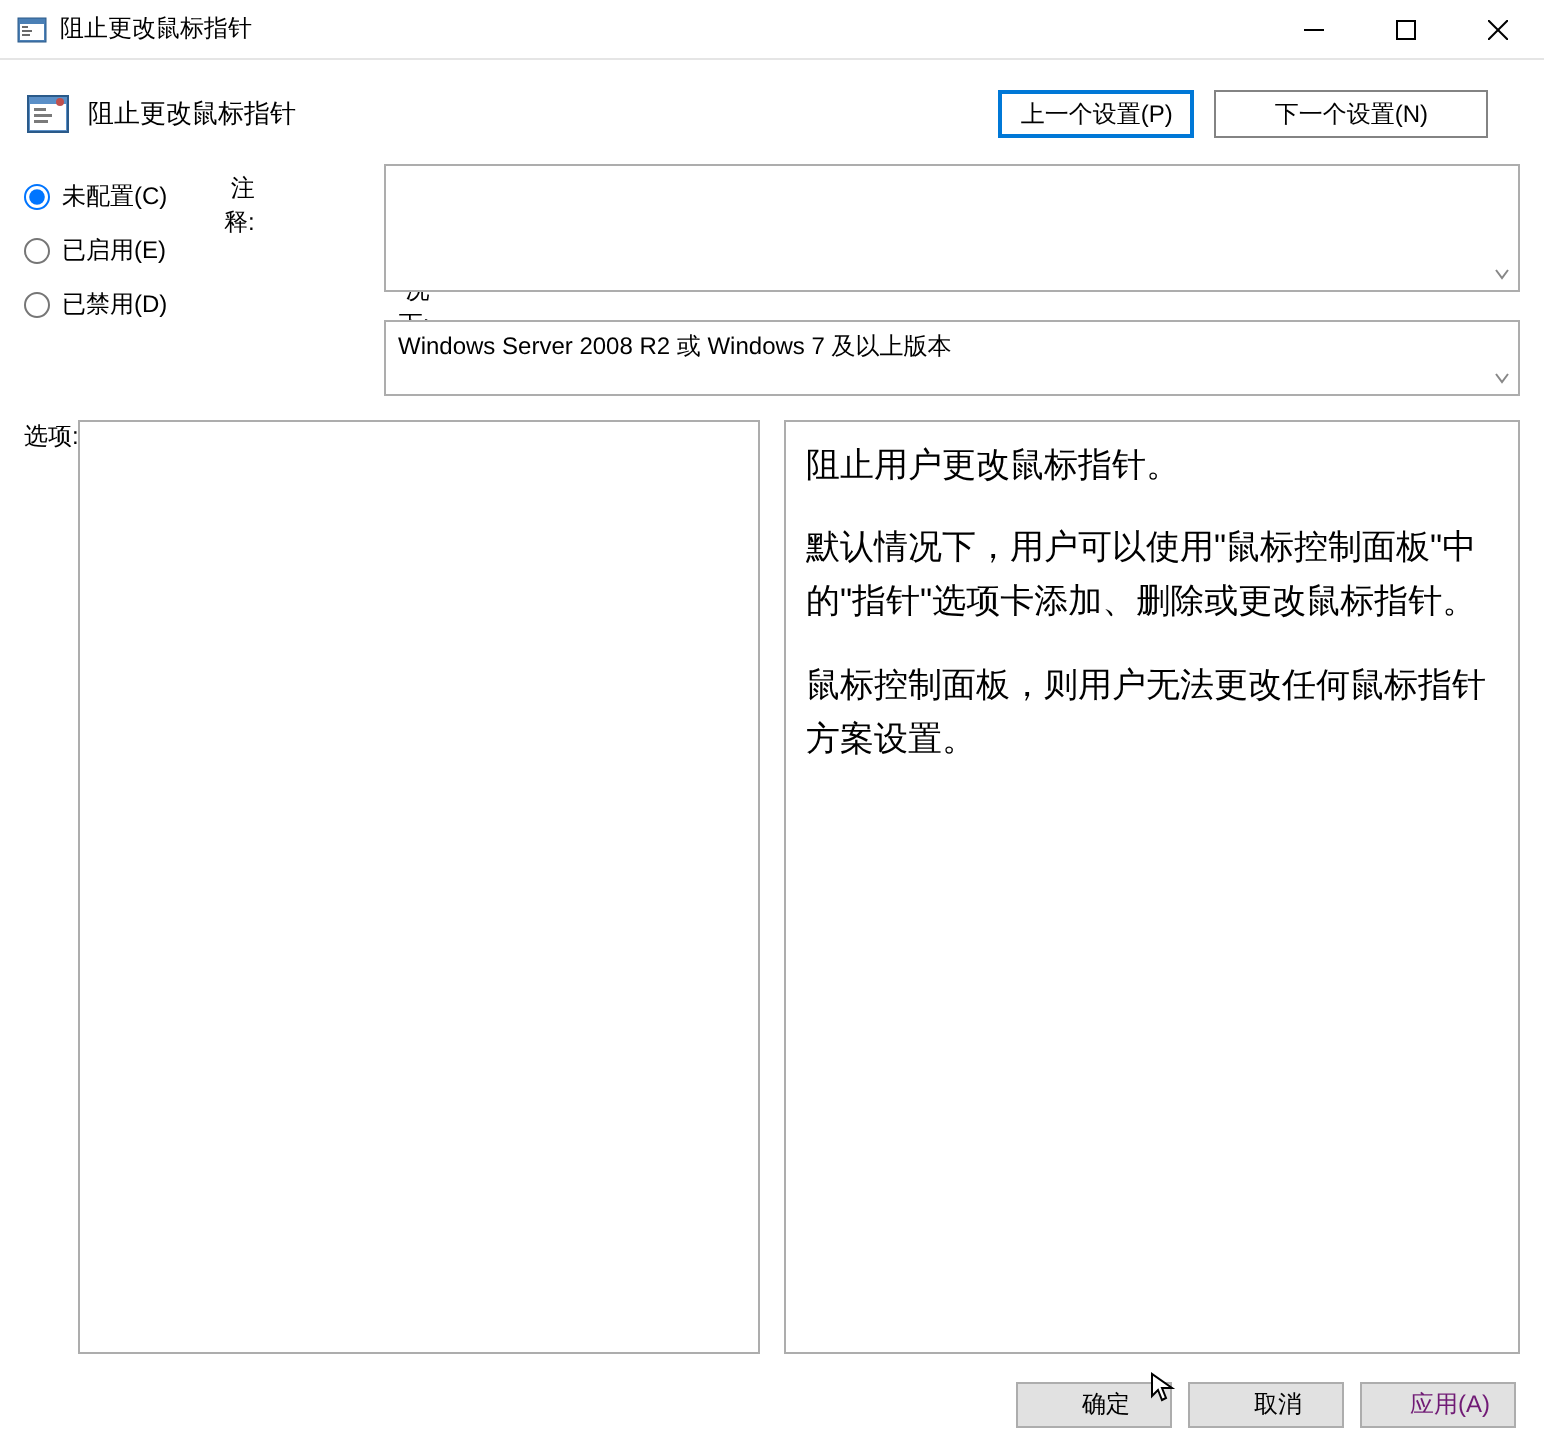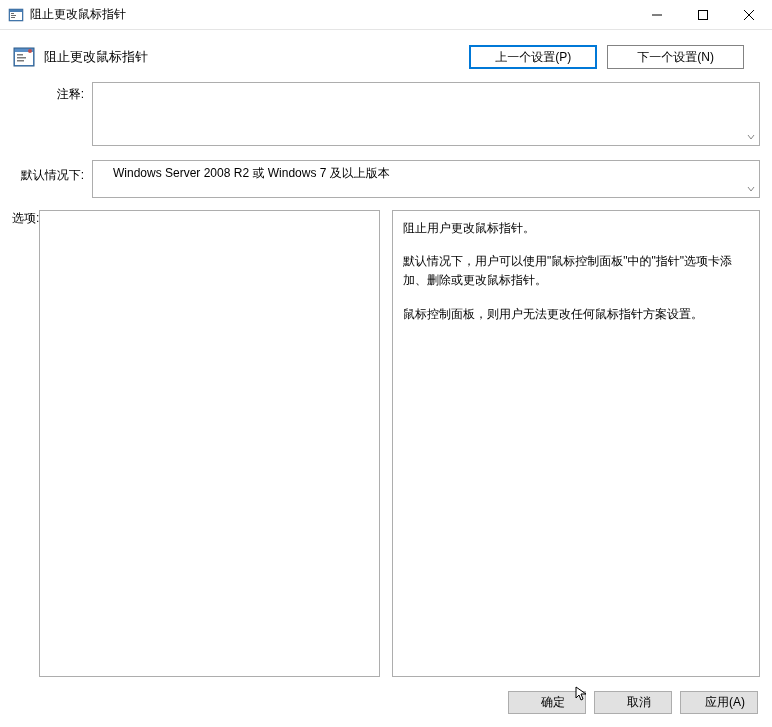--- a/index.html
+++ b/index.html
@@ -51,21 +51,21 @@
     .nav-btn {
       height: 24px;
       padding: 0 29px;
       background: #fff;
       border: 1px solid #838383;
       font-size: 12px;
       display: flex;
       align-items: center;
       cursor: pointer;
     }
-    .nav-btn.highlighted { border: 2px solid #0078d7; padding: 0 24px; }
+    .nav-btn.highlighted { border: 2px solid #0078d7; padding: 0 9px; }
     
     .config-row {
       display: flex;
       align-items: flex-start;
       padding: 4px 12px;
     }
     .config-left {
       width: 100px;
       padding-top: 4px;
     }
@@ -79,21 +79,20 @@
       display: flex;
       align-items: center;
       gap: 6px;
       font-size: 12px;
       cursor: pointer;
     }
     .radio-item input[type="radio"] { margin: 0; }
     .config-labels {
       width: 80px;
       display: flex;
-      flex-direction: column;
       gap: 64px;
       padding-top: 4px;
     }
     .config-label { font-size: 12px; text-align: right; padding-right: 8px; }
     .config-fields {
       flex: 1;
       display: flex;
       flex-direction: column;
       gap: 14px;
     }
@@ -109,21 +108,21 @@
       right: 2px; bottom: 2px;
       width: 12px; height: 12px;
       display: flex; align-items: center; justify-content: center;
       color: #666;
     }
     .platform-box {
       width: 100%;
       height: 38px;
       border: 1px solid #adadad;
       background: #fff;
-      padding: 4px 20px;
+      padding: 4px 6px;
       font-size: 12px;
       position: relative;
     }
     
     .middle-section {
       display: flex;
       padding: 8px 12px 0 12px;
       gap: 12px;
       flex: 1;
     }
@@ -133,21 +132,21 @@
       flex: 1;
       border: 1px solid #adadad;
       background: #fff;
       min-height: 370px;
     }
     .help-box {
       flex: 1;
       border: 1px solid #adadad;
       background: #fff;
       padding: 8px 10px;
-      font-size: 12px;
+      font-size: 17px;
       line-height: 1.6;
       min-height: 370px;
     }
     .help-box p { margin-bottom: 14px; }
     
     .bottom-bar {
       height: 50px;
       display: flex;
       align-items: center;
       justify-content: flex-end;
@@ -161,21 +160,21 @@
       background: #e1e1e1;
       border: 1px solid #adadad;
       font-size: 12px;
       display: flex;
       align-items: center;
       justify-content: center;
       cursor: pointer;
       padding-left: 12px;
     }
     .btn.disabled {
-      color: #000000;
+      color: #701a75;
       background: #e1e1e1;
     }
     .main-content {
       display: flex;
       flex-direction: column;
       height: calc(727px - 30px);
     }
     .upper-block { padding-top: 6px; }
     .cursor-arrow {
       position: absolute;
@@ -234,20 +233,36 @@
         </svg>
       </span>
       <span class="subtitle-text">阻止更改鼠标指针</span>
       <div class="nav-buttons">
         <button class="nav-btn highlighted">上一个设置(P)</button>
         <button class="nav-btn">下一个设置(N)</button>
       </div>
     </div>
 
     <div class="config-row">
+      <div class="config-left">
+        <div class="radio-group">
+          <label class="radio-item">
+            <input type="radio" name="cfg" checked="" style="">
+            <span>未配置(C)</span>
+          </label>
+          <label class="radio-item">
+            <input type="radio" name="cfg" style="">
+            <span>已启用(E)</span>
+          </label>
+          <label class="radio-item">
+            <input type="radio" name="cfg" style="">
+            <span>已禁用(D)</span>
+          </label>
+        </div>
+      </div>
       <div class="config-labels">
         <div class="config-label">注释:</div>
         <div class="config-label">默认情况下:</div>
       </div>
       <div class="config-fields">
         <div class="comment-box">
           <span class="scroll-ind">
             <svg width="10" height="10" viewBox="0 0 10 10">
                 <polyline points="2,3 5,7 8,3" fill="none" stroke="#888" stroke-width="1"></polyline>
               </svg>

